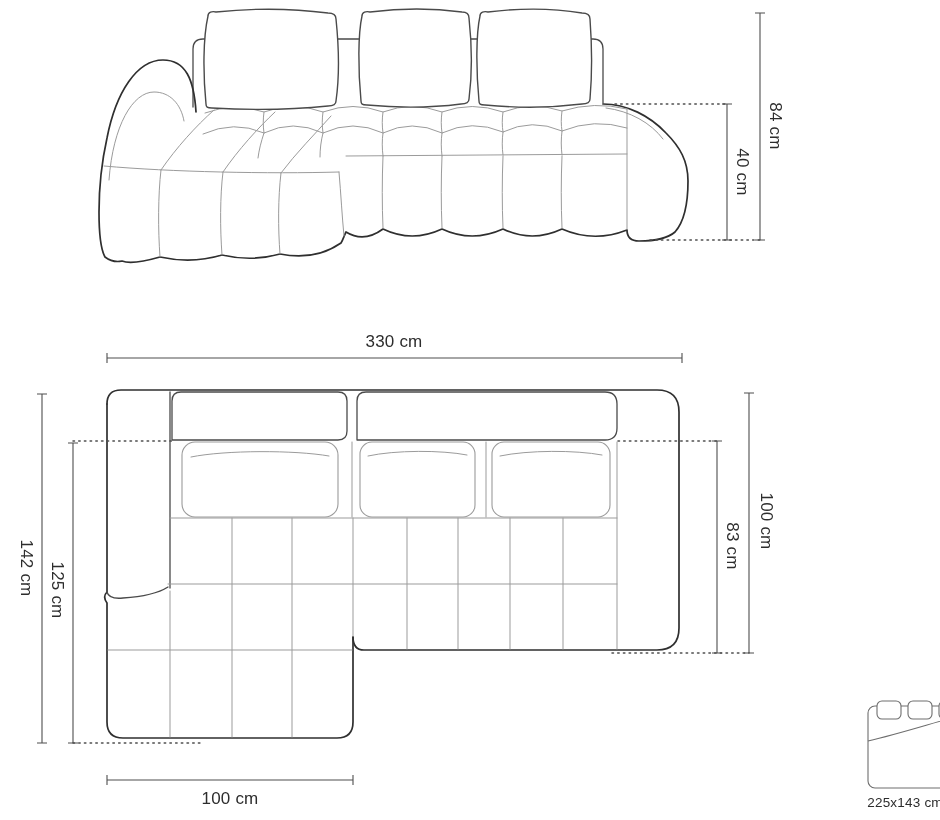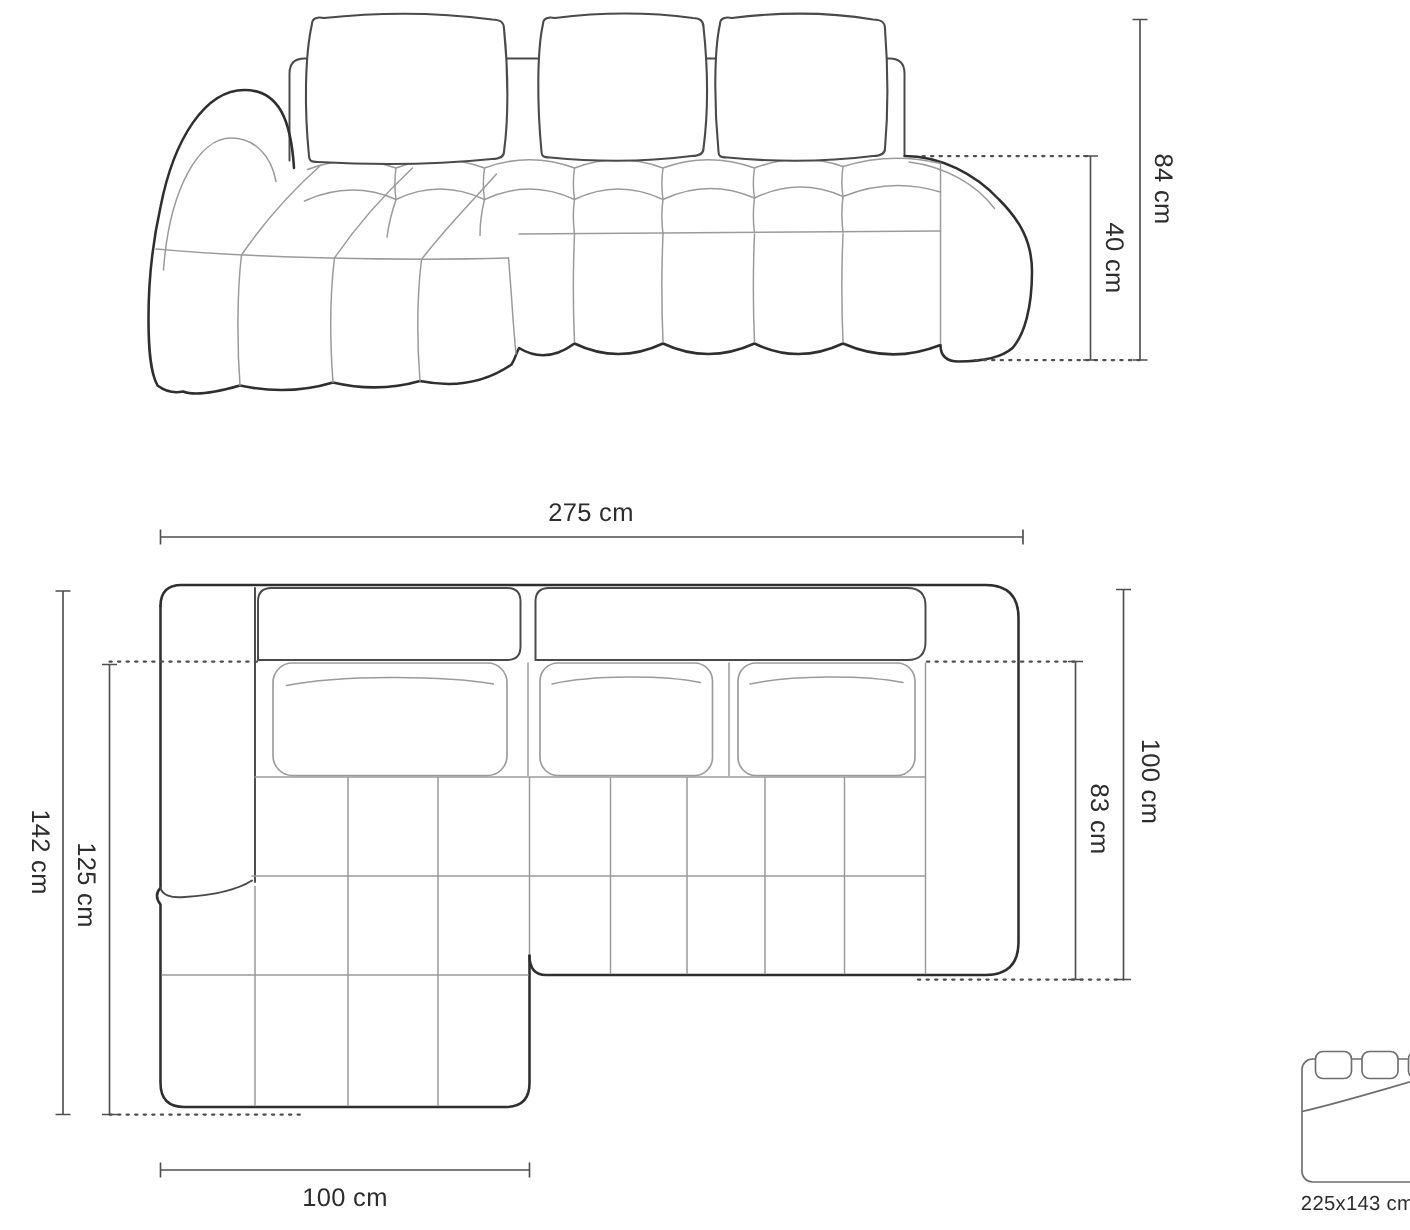--- a/index.html
+++ b/index.html
@@ -139,21 +139,21 @@
     <path class="bed" d="M868,741 C898,734 926,725 955,717"></path>
     <rect class="bed-pillow" x="877" y="701" width="24" height="18" rx="5"></rect>
     <rect class="bed-pillow" x="908" y="701" width="24" height="18" rx="5"></rect>
     <rect class="bed-pillow" x="939" y="701" width="24" height="18" rx="5"></rect>
   </g>
 </svg>
 
   <div class="lbl rot" style="left:775px;top:126px;">84 cm</div>
   <div class="lbl rot" style="left:742px;top:172px;">40 cm</div>
 
-  <div class="lbl" style="left:394px;top:342px;">275 cm</div>
+  <div class="lbl" style="left:394px;top:342px;">330 cm</div>
   <div class="lbl rot" style="left:26px;top:568px;">142 cm</div>
   <div class="lbl rot" style="left:57px;top:590px;">125 cm</div>
   <div class="lbl rot" style="left:766px;top:521px;">100 cm</div>
   <div class="lbl rot" style="left:732px;top:546px;">83 cm</div>
   <div class="lbl" style="left:230px;top:799px;">100 cm</div>
 
   <div class="lbl small" style="left:905px;top:802px;">225x143 cm</div>
 </div>
 
 </body></html>

